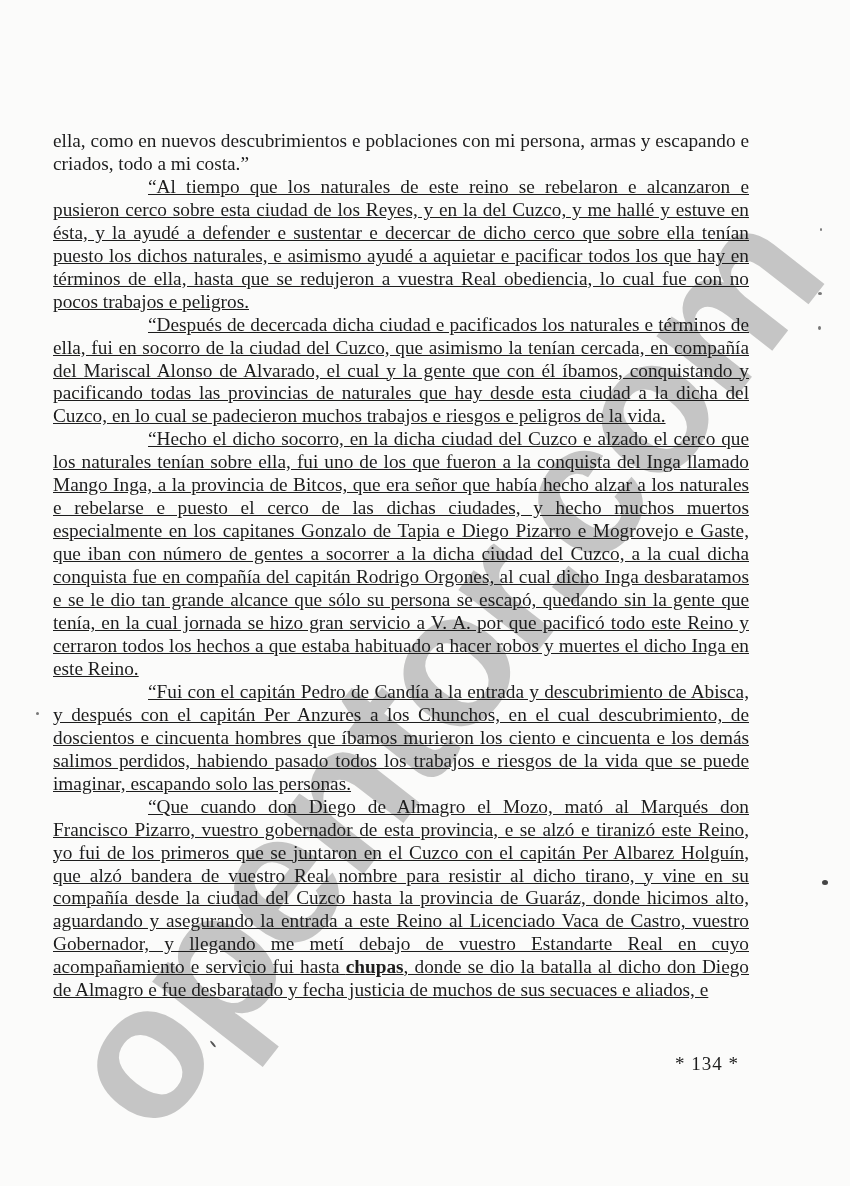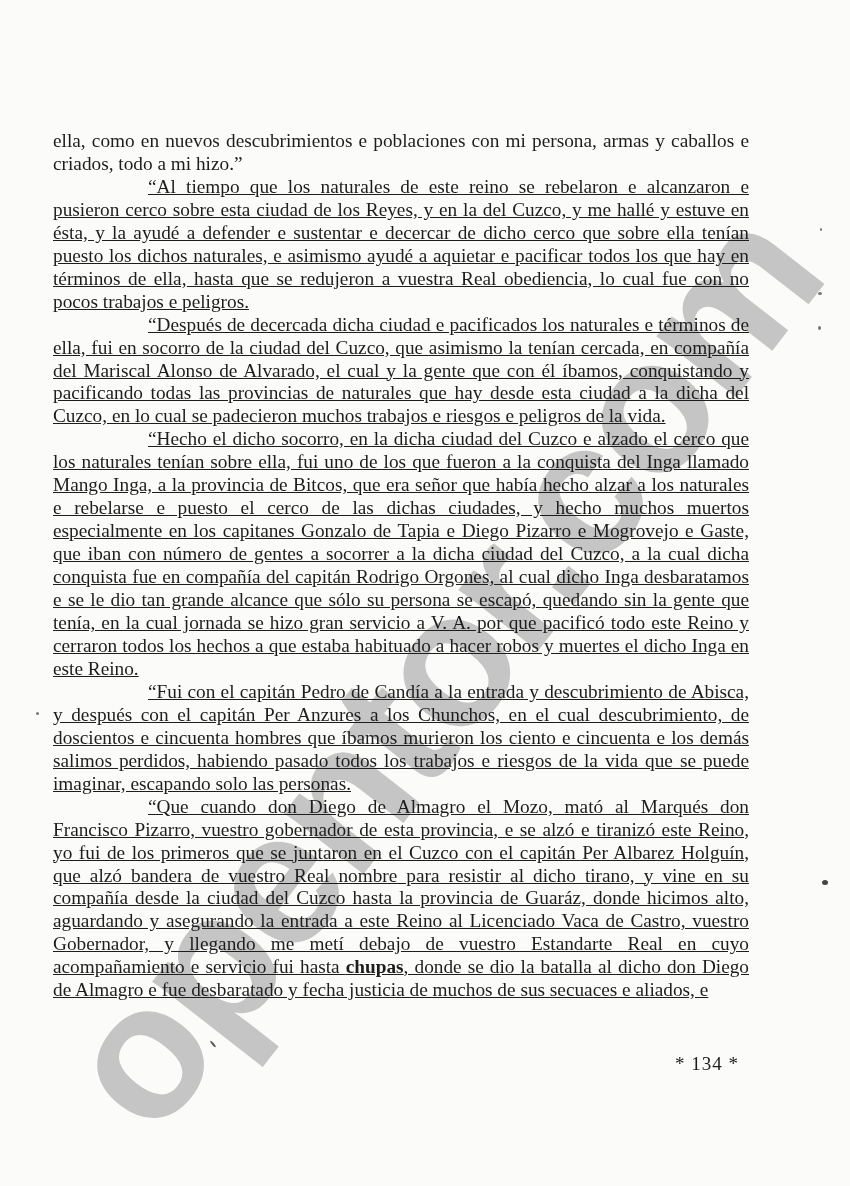--- a/index.html
+++ b/index.html
@@ -46,21 +46,21 @@
   .speck { position: absolute; background: #777; border-radius: 50%; }
 </style>
 </head>
 <body>
 
 <div class="page">
 
   <div class="watermark">opentor.com</div>
 
   <div class="text-block">
-    <p class="para">ella, como en nuevos descubrimientos e poblaciones con mi persona, armas y caballos e criados, todo a mi hizo.”</p>
+    <p class="para">ella, como en nuevos descubrimientos e poblaciones con mi persona, armas y escapando e criados, todo a mi costa.”</p>
     <p class="para indent">“Al tiempo que los naturales de este reino se rebelaron e alcanzaron e pusieron cerco sobre esta ciudad de los Reyes, y en la del Cuzco, y me hallé y estuve en ésta, y la ayudé a defender e sustentar e decercar  de dicho cerco que sobre ella tenían puesto los dichos naturales, e asimismo ayudé a aquietar e pacificar todos los que hay en términos de ella, hasta que se redujeron a vuestra Real obediencia, lo cual fue con no pocos trabajos e peligros.</p>
     <p class="para indent">“Después de decercada dicha ciudad e pacificados los naturales e términos de ella, fui en socorro de la ciudad del Cuzco, que asimismo la tenían cercada, en compañía del Mariscal Alonso de Alvarado, el cual y la gente que con él íbamos, conquistando y pacificando todas las provincias de naturales que hay desde esta ciudad a la dicha del Cuzco, en lo cual se padecieron muchos trabajos e riesgos e peligros de la vida.</p>
     <p class="para indent">“Hecho el dicho socorro, en la dicha ciudad del Cuzco e alzado el cerco que los naturales tenían sobre ella, fui uno de los que fueron a la conquista del Inga llamado Mango Inga, a la provincia de Bitcos, que era señor que había hecho alzar a los naturales e rebelarse e puesto el cerco de las dichas ciudades, y hecho muchos muertos especialmente en los capitanes Gonzalo de Tapia e Diego Pizarro e Mogrovejo e Gaste, que iban con número de gentes a socorrer a la dicha ciudad del Cuzco, a la cual dicha conquista fue en compañía del capitán Rodrigo Orgones, al cual dicho Inga desbaratamos e se le dio tan grande alcance que sólo su persona se escapó, quedando sin la gente que tenía, en la cual jornada se hizo gran servicio a V. A. por que pacificó todo este Reino y cerraron todos los hechos a que estaba habituado a hacer robos y muertes el dicho Inga en este Reino.</p>
     <p class="para indent">“Fui con el capitán Pedro de Candía a la entrada y descubrimiento de Abisca, y después con el capitán Per Anzures a los Chunchos, en el cual descubrimiento, de doscientos e cincuenta hombres que íbamos murieron los ciento e cincuenta e los demás salimos perdidos, habiendo pasado todos los trabajos e riesgos de la vida que se puede imaginar, escapando solo las personas.</p>
     <p class="para indent"><span>“Que cuando don Diego de Almagro el Mozo, mató al Marqués don Francisco Pizarro, vuestro gobernador de esta provincia, e se alzó e tiranizó este Reino, yo fui de los primeros que se juntaron en el Cuzco con el capitán Per Albarez Holguín, que alzó bandera de vuestro Real nombre para resistir al dicho tirano, y vine en su compañía desde la ciudad del Cuzco hasta la provincia de Guaráz, donde hicimos alto, aguardando y asegurando la entrada a este Reino al Licenciado Vaca de Castro, vuestro Gobernador, y llegando me metí debajo de vuestro Estandarte Real en cuyo acompañamiento e servicio fui hasta </span><b>chupas</b><span>, donde se dio la batalla al dicho don Diego de Almagro e fue desbaratado y fecha justicia de muchos de sus secuaces e aliados, e</span></p>
   </div>
 
   <div class="page-number">* 134 *</div>
 
   <div class="speck" style="left:818px;top:292px;width:4px;height:3px;"></div>

